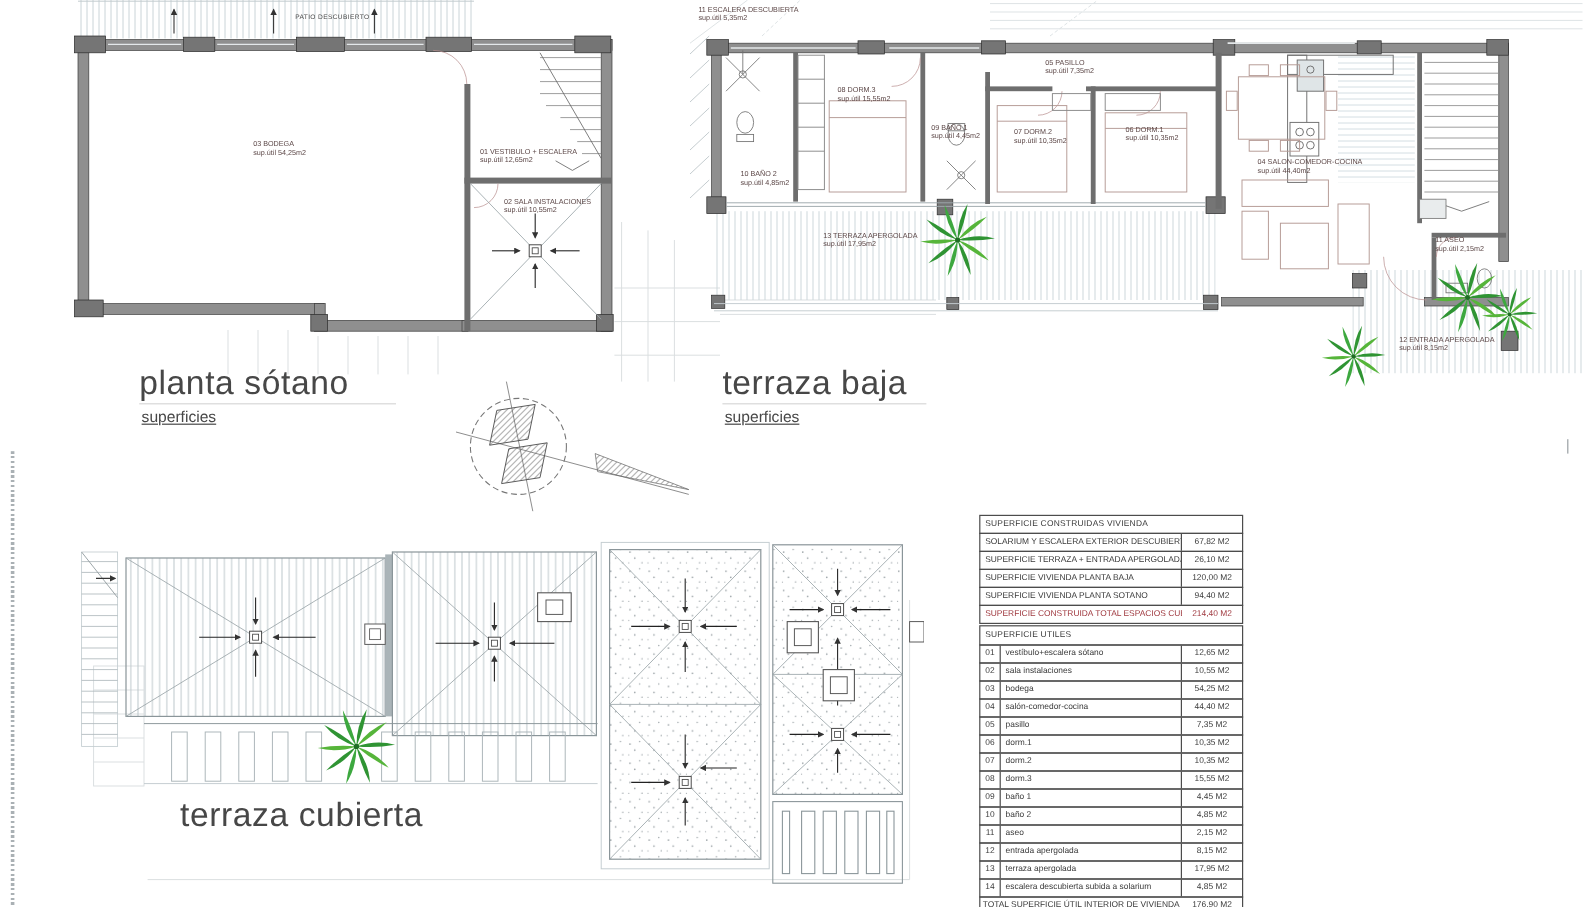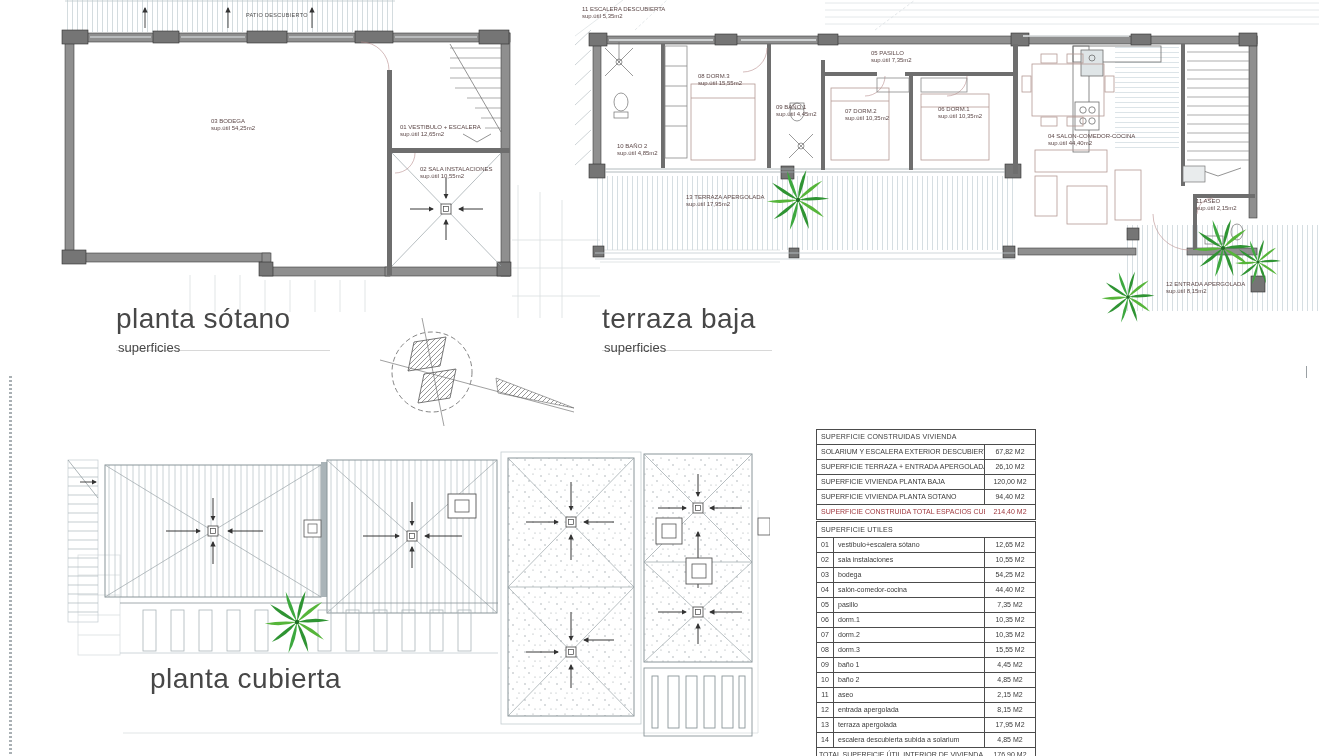--- a/index.html
+++ b/index.html
@@ -1,22 +1,22 @@
 <!DOCTYPE html>
 <html><head>
 <meta charset="utf-8">
 <style>
   html,body{margin:0;padding:0;background:#fff;}
   body{width:1319px;height:756px;overflow:hidden;position:relative;
        font-family:"Liberation Sans",sans-serif;color:#3a3a3a;}
   .abs{position:absolute;}
   
   .plan-title{position:absolute;font-size:28px;color:#474747;letter-spacing:.5px;
-              border-bottom:1px solid #d8d8d8;padding-bottom:16px;line-height:30px;}
-  .plan-sub{position:absolute;font-size:13px;color:#474747;}
+              border-bottom:1px solid #d8d8d8;padding-bottom:2px;line-height:30px;}
+  .plan-sub{position:absolute;font-size:13px;color:#474747;text-decoration:underline;}
   .plan-title.nounder{border-bottom:none;}
   
   .plabel{position:absolute;font-size:6px;line-height:7px;color:#5d4848;
           white-space:nowrap;z-index:5;}
   .plabel span{display:block;}
   .patio-lab{color:#4c4c4c;font-size:5.5px;letter-spacing:.3px;}
   
   .tbl{position:absolute;width:220px;background:#fff;font-size:7px;color:#3a3a3a;z-index:6;}
   .thead{border:1px solid #4c4c4c;height:14px;line-height:14px;padding-left:4px;
          letter-spacing:.2px;background:#fff;}
@@ -452,21 +452,21 @@
   </g>
   <path d="M118,62 L196,92 L120,77 Z" fill="url(#dh)" stroke="#666" stroke-width="0.6"></path>
 </svg>
 
 <div class="plan-title" style="left:116px;top:304px;width:214px">planta sótano</div>
 <div class="plan-sub" style="left:118px;top:340px">superficies</div>
 
 <div class="plan-title" style="left:602px;top:304px;width:170px">terraza baja</div>
 <div class="plan-sub" style="left:604px;top:340px">superficies</div>
 
-<div class="plan-title nounder" style="left:150px;top:664px">planta cubierta</div>
+<div class="plan-title nounder" style="left:150px;top:664px">terraza cubierta</div>
 
 <div class="plabel patio-lab" style="left:246px;top:12px">
   <span>PATIO DESCUBIERTO</span>
   </div>
 
 <div class="plabel" style="left:211px;top:118px">
   <span>03 BODEGA</span>
     <span>sup.útil 54,25m2</span>
   </div>
 <div class="plabel" style="left:400px;top:124px">

